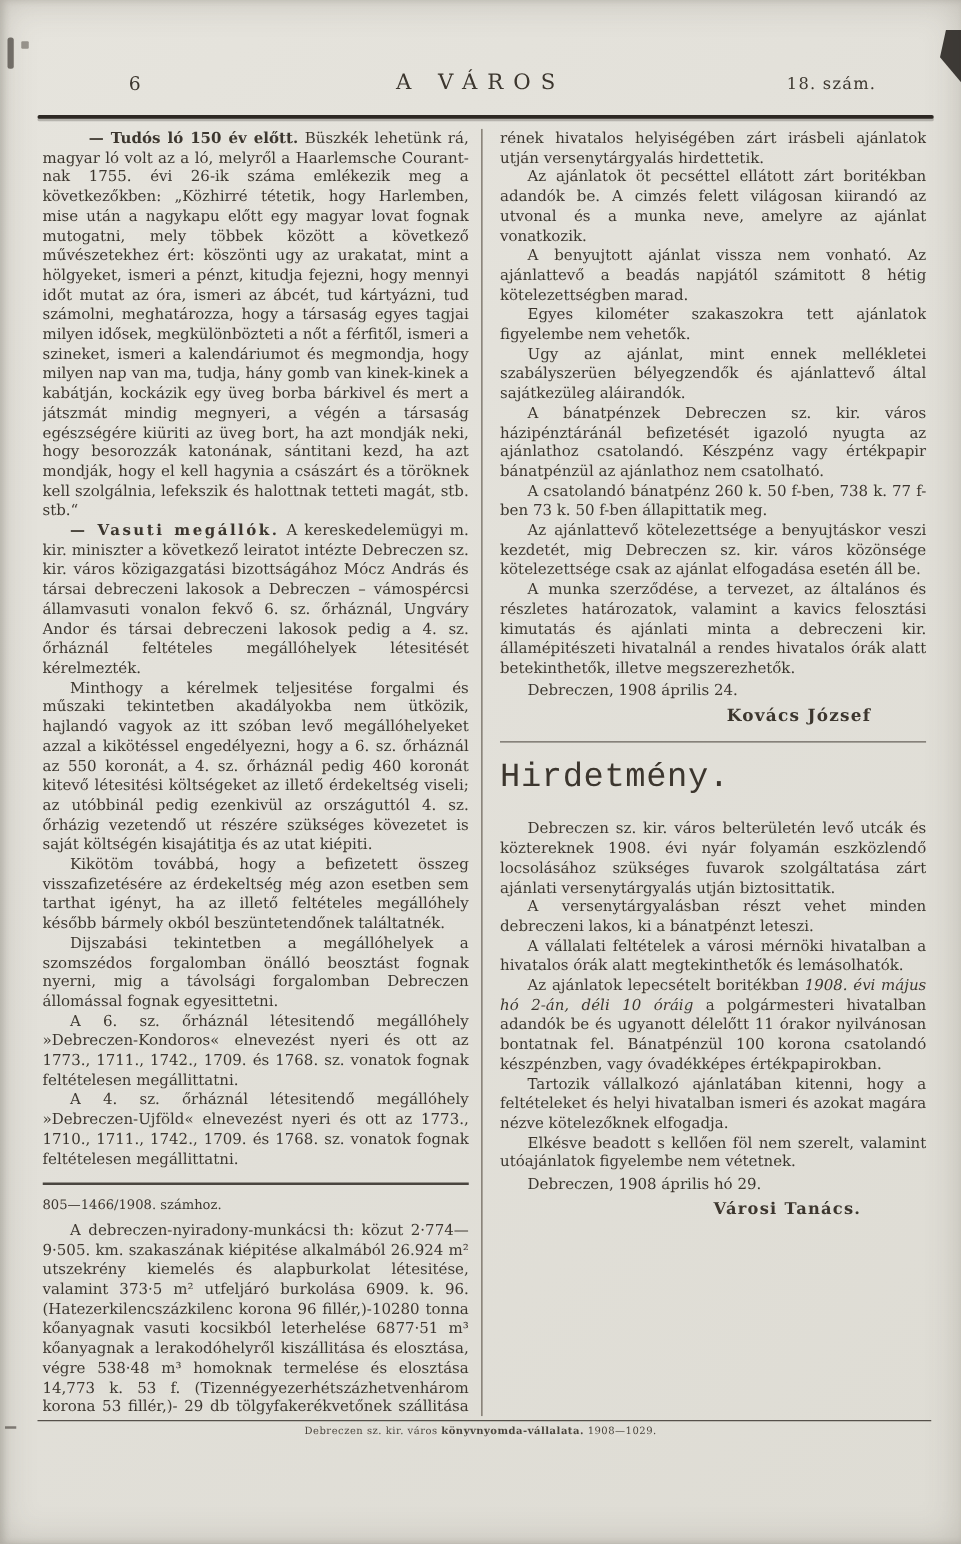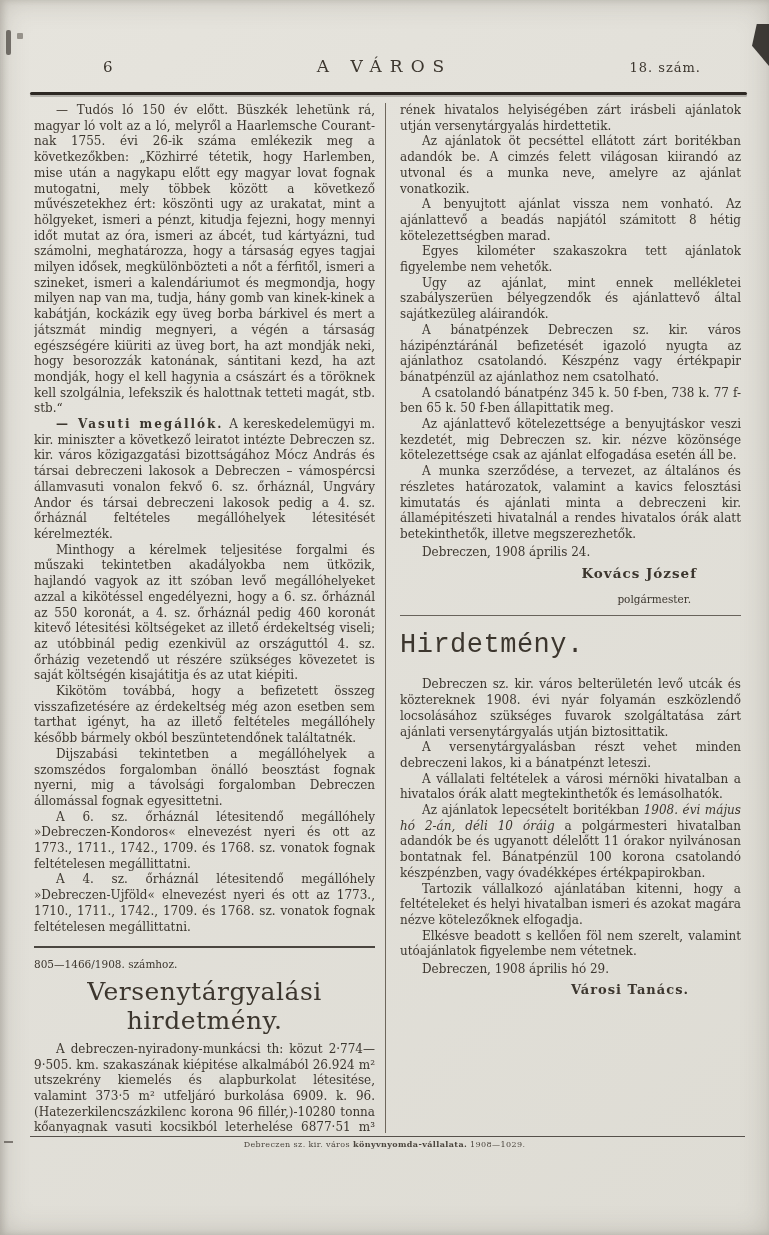--- a/index.html
+++ b/index.html
@@ -31,21 +31,21 @@
   .issue{position:absolute;right:68px;top:60px;font-size:13px;letter-spacing:1px;}
   .header-rule{position:absolute;left:30px;right:22px;bottom:0;height:3px;background:#2d2823;
     border-radius:2px;box-shadow:0 2px 0 rgba(45,40,35,.25);}
 
   
   .columns{display:flex;margin:8px 28px 0 34px;height:1030px;overflow:hidden;}
   .col-left{width:352px;padding-right:10px;border-right:1px solid #6e675c;box-sizing:border-box;}
   .col-right{flex:1;padding-left:14px;box-sizing:border-box;}
 
   .para{margin:0;text-align:justify;text-indent:22px;font-size:12px;line-height:15.7px;color:#3c362e;}
-  .lead-bold{font-weight:normal;}
+  .lead-bold{font-weight:bold;margin-left:15px;}
   .lead-spaced{letter-spacing:2px;font-weight:bold;}
   .section-rule{height:2px;background:#2f2a25;margin:11px 0 9px;opacity:.85;}
   .thin-rule{height:1px;background:#4a443c;margin:10px 0 2px;opacity:.8;}
   .ref-line{font-size:10.5px;margin:2px 0 4px;text-indent:0;}
   .big-title{font-size:25px;text-align:center;margin:2px 0 7px;font-weight:400;letter-spacing:.5px;}
   .big-title2{font-size:27px;text-align:left;margin:14px 0 17px;font-weight:400;letter-spacing:.5px;font-family:Liberation Mono, monospace;}
   .dateline{margin-top:2px;}
   .sig-name{text-align:right;padding-right:44px;font-weight:bold;font-size:13.5px;margin:5px 0 12px;letter-spacing:1px;}
   .sig-title{text-align:right;padding-right:50px;font-size:10.5px;margin:0;}
   .sig-council{text-align:right;padding-right:52px;font-weight:bold;font-size:13px;margin:4px 0 0;letter-spacing:1px;}
@@ -82,37 +82,35 @@
       <p class="para"><span class="lead-spaced">— Vasuti megállók.</span> <span>A kereskedelemügyi m. kir. miniszter a következő leiratot intézte Debreczen sz. kir. város közigazgatási bizottságához Mócz András és társai debreczeni lakosok a Debreczen – vámospércsi államvasuti vonalon fekvő 6. sz. őrháznál, Ungváry Andor és társai debreczeni lakosok pedig a 4. sz. őrháznál feltételes megállóhelyek létesitését kérelmezték.</span></p>
       <p class="para">Minthogy a kérelmek teljesitése forgalmi és műszaki tekintetben akadályokba nem ütközik, hajlandó vagyok az itt szóban levő megállóhelyeket azzal a kikötéssel engedélyezni, hogy a 6. sz. őrháznál az 550 koronát, a 4. sz. őrháznál pedig 460 koronát kitevő létesitési költségeket az illető érdekeltség viseli; az utóbbinál pedig ezenkivül az országuttól 4. sz. őrházig vezetendő ut részére szükséges kövezetet is saját költségén kisajátitja és az utat kiépiti.</p>
       <p class="para">Kikötöm továbbá, hogy a befizetett összeg visszafizetésére az érdekeltség még azon esetben sem tarthat igényt, ha az illető feltételes megállóhely később bármely okból beszüntetendőnek találtatnék.</p>
       <p class="para">Dijszabási tekintetben a megállóhelyek a szomszédos forgalomban önálló beosztást fognak nyerni, mig a távolsági forgalomban Debreczen állomással fognak egyesittetni.</p>
       <p class="para">A 6. sz. őrháznál létesitendő megállóhely »Debreczen-Kondoros« elnevezést nyeri és ott az 1773., 1711., 1742., 1709. és 1768. sz. vonatok fognak feltételesen megállittatni.</p>
       <p class="para">A 4. sz. őrháznál létesitendő megállóhely »Debreczen-Ujföld« elnevezést nyeri és ott az 1773., 1710., 1711., 1742., 1709. és 1768. sz. vonatok fognak feltételesen megállittatni.</p>
 
       <div class="section-rule"></div>
 
       <p class="para ref-line">805—1466/1908. számhoz.</p>
-      <h2 class="big-title">Versenytárgyalási hirdetmény.</h2>
       <p class="para">A debreczen-nyiradony-munkácsi th: közut 2·774—9·505. km. szakaszának kiépitése alkalmából 26.924 m² utszekrény kiemelés és alapburkolat létesitése, valamint 373·5 m² utfeljáró burkolása 6909. k. 96. (Hatezerkilencszázkilenc korona 96 fillér,)-10280 tonna kőanyagnak vasuti kocsikból leterhelése 6877·51 m³ kőanyagnak a lerakodóhelyről kiszállitása és elosztása, végre 538·48 m³ homoknak termelése és elosztása 14,773 k. 53 f. (Tizennégyezerhétszázhetvenhárom korona 53 fillér,)- 29 db tölgyfakerékvetőnek szállitása és beállitása,- 5 db betoncsőáteresz épitése illetve átalakitása 1470 k. 12 f. (Egyezerhétszázhetven korona 12 fillérrel) megállapitott munka biztositása végett a folyó évi május hó 12-én délelőtt 10 órakor Debreczen szabad királyi város polgármeste-</p>
     </div>
 
     <div class="col-right">
       <p class="para" style="text-indent:0">rének hivatalos helyiségében zárt irásbeli ajánlatok utján versenytárgyalás hirdettetik.</p>
       <p class="para">Az ajánlatok öt pecséttel ellátott zárt boritékban adandók be. A cimzés felett világosan kiirandó az utvonal és a munka neve, amelyre az ajánlat vonatkozik.</p>
       <p class="para">A benyujtott ajánlat vissza nem vonható. Az ajánlattevő a beadás napjától számitott 8 hétig kötelezettségben marad.</p>
       <p class="para">Egyes kilométer szakaszokra tett ajánlatok figyelembe nem vehetők.</p>
       <p class="para">Ugy az ajánlat, mint ennek mellékletei szabályszerüen bélyegzendők és ajánlattevő által sajátkezüleg aláirandók.</p>
       <p class="para">A bánatpénzek Debreczen sz. kir. város házipénztáránál befizetését igazoló nyugta az ajánlathoz csatolandó. Készpénz vagy értékpapir bánatpénzül az ajánlathoz nem csatolható.</p>
-      <p class="para">A csatolandó bánatpénz 345 k. 50 f-ben, 738 k. 77 f-ben 65 k. 50 f-ben állapittatik meg.</p>
-      <p class="para">Az ajánlattevő kötelezettsége a benyujtáskor veszi kezdetét, mig Debreczen sz. kir. nézve közönsége kötelezettsége csak az ajánlat elfogadása esetén áll be.</p>
+      <p class="para">A csatolandó bánatpénz 260 k. 50 f-ben, 738 k. 77 f-ben 73 k. 50 f-ben állapittatik meg.</p>
+      <p class="para">Az ajánlattevő kötelezettsége a benyujtáskor veszi kezdetét, mig Debreczen sz. kir. város közönsége kötelezettsége csak az ajánlat elfogadása esetén áll be.</p>
       <p class="para">A munka szerződése, a tervezet, az általános és részletes határozatok, valamint a kavics felosztási kimutatás és ajánlati minta a debreczeni kir. államépitészeti hivatalnál a rendes hivatalos órák alatt betekinthetők, illetve megszerezhetők.</p>
       <p class="para dateline">Debreczen, 1908 április 24.</p>
       <p class="sig-name">Kovács József</p>
-      <p class="sig-title">polgármester.</p>
 
       <div class="thin-rule"></div>
 
       <h2 class="big-title2">Hirdetmény.</h2>
       <p class="para">Debreczen sz. kir. város belterületén levő utcák és köztereknek 1908. évi nyár folyamán eszközlendő locsolásához szükséges fuvarok szolgáltatása zárt ajánlati versenytárgyalás utján biztosittatik.</p>
       <p class="para">A versenytárgyalásban részt vehet minden debreczeni lakos, ki a bánatpénzt leteszi.</p>
       <p class="para">A vállalati feltételek a városi mérnöki hivatalban a hivatalos órák alatt megtekinthetők és lemásolhatók.</p>
       <p class="para"><span>Az ajánlatok lepecsételt boritékban </span><span class="it">1908. évi május hó 2-án, déli 10 óráig</span><span> a polgármesteri hivatalban adandók be és ugyanott délelőtt 11 órakor nyilvánosan bontatnak fel. Bánatpénzül 100 korona csatolandó készpénzben, vagy óvadékképes értékpapirokban.</span></p>
       <p class="para">Tartozik vállalkozó ajánlatában kitenni, hogy a feltételeket és helyi hivatalban ismeri és azokat magára nézve kötelezőknek elfogadja.</p>
       <p class="para">Elkésve beadott s kellően föl nem szerelt, valamint utóajánlatok figyelembe nem vétetnek.</p>

